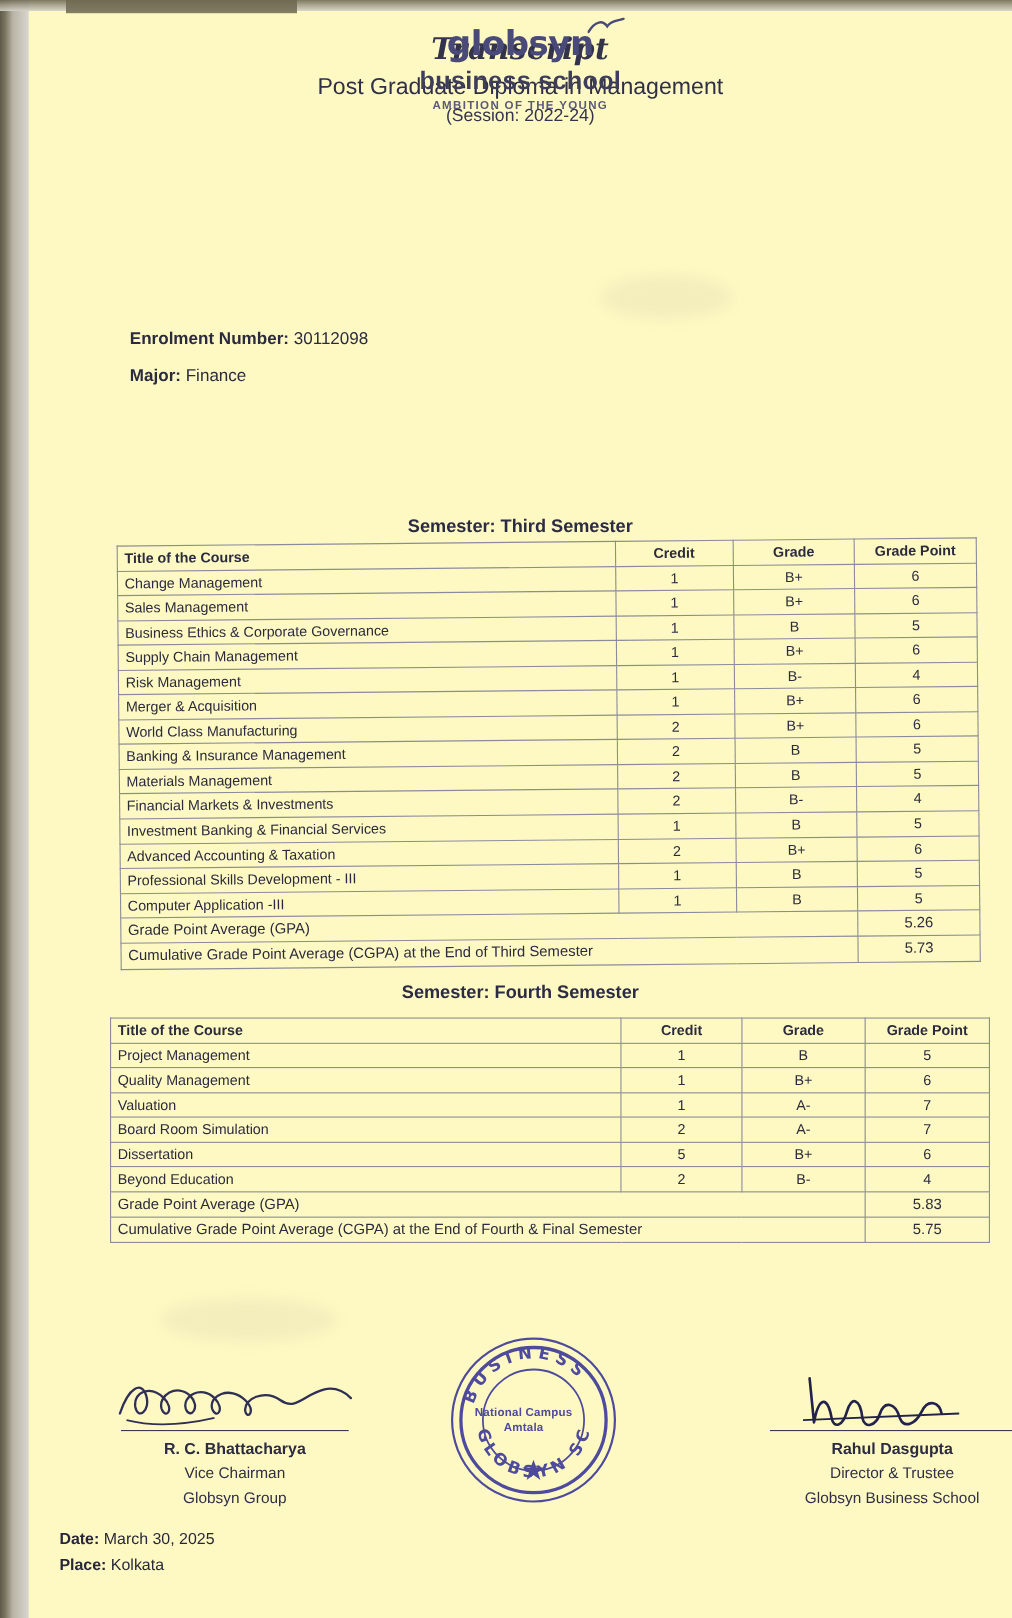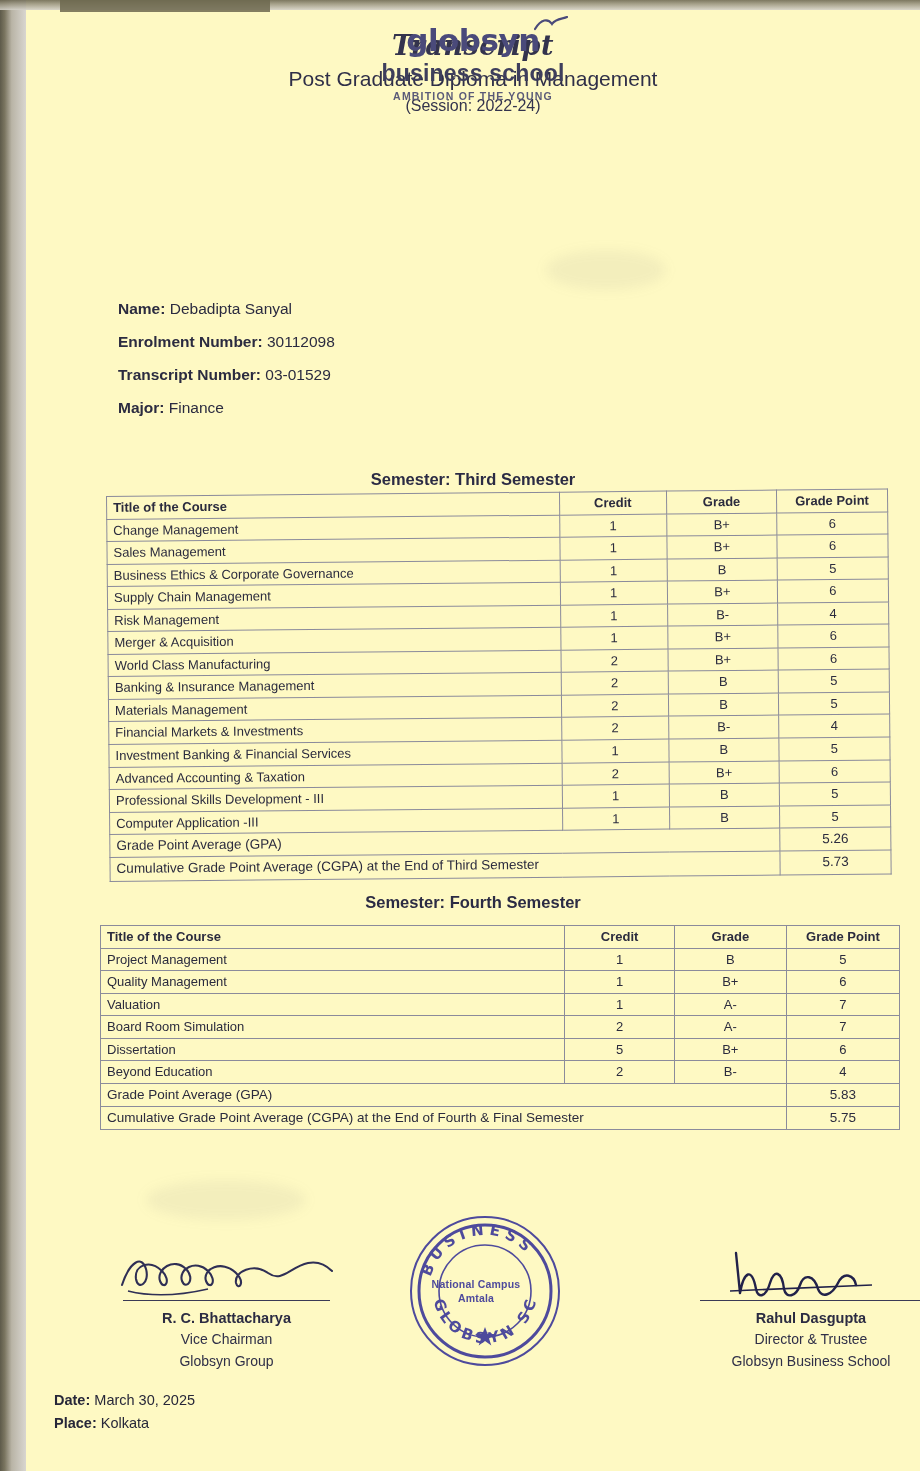--- a/index.html
+++ b/index.html
@@ -180,21 +180,21 @@
     width: 800px;
   }
   .col-title { width: 475px; }
   .col-credit { width: 100px; }
   .col-grade { width: 103px; }
   .col-gp { width: 104px; }
 
   
   .sig-left {
     position: absolute;
-    left: 83px;
+    left: 70px;
     top: 1245px;
     width: 235px;
     text-align: center;
   }
   .sig-right {
     position: absolute;
     left: 660px;
     top: 1245px;
     width: 250px;
     text-align: center;
@@ -269,30 +269,22 @@
     <div class="logo-sub">business school</div>
     <div class="logo-tag">AMBITION OF THE YOUNG</div>
   </div>
 
   <div class="doc-title">Transcript</div>
   <div class="doc-sub1">Post Graduate Diploma in Management</div>
   <div class="doc-sub2">(Session: 2022-24)</div>
 
   <div class="info">
     <div class="info-row">
-      <span class="k">Name:</span>
-      <span class="v">Debadipta Sanyal</span>
-    </div>
-    <div class="info-row">
       <span class="k">Enrolment Number:</span>
       <span class="v">30112098</span>
-    </div>
-    <div class="info-row">
-      <span class="k">Transcript Number:</span>
-      <span class="v">03-01529</span>
     </div>
     <div class="info-row">
       <span class="k">Major:</span>
       <span class="v">Finance</span>
     </div>
   </div>
 
   <div id="sem3-head" class="sem-head">Semester: Third Semester</div>
   <div id="table3-wrap">
     <table class="tr" id="table3">

